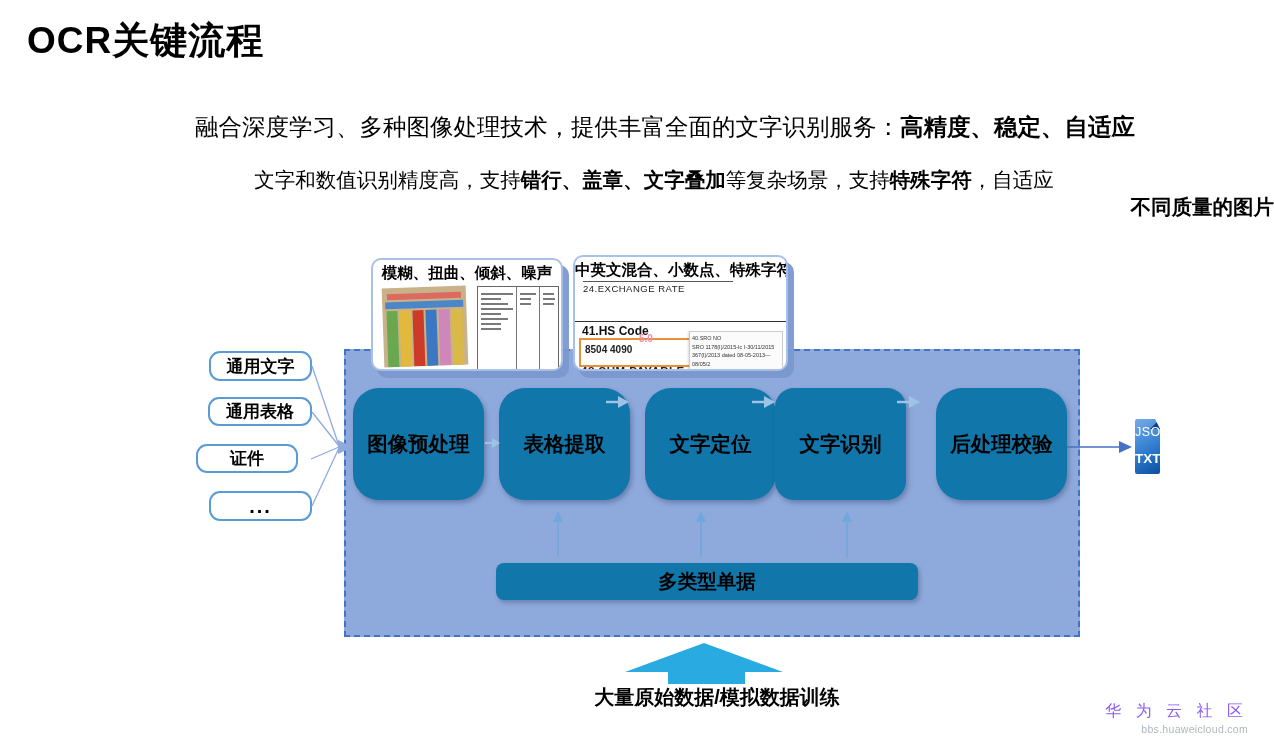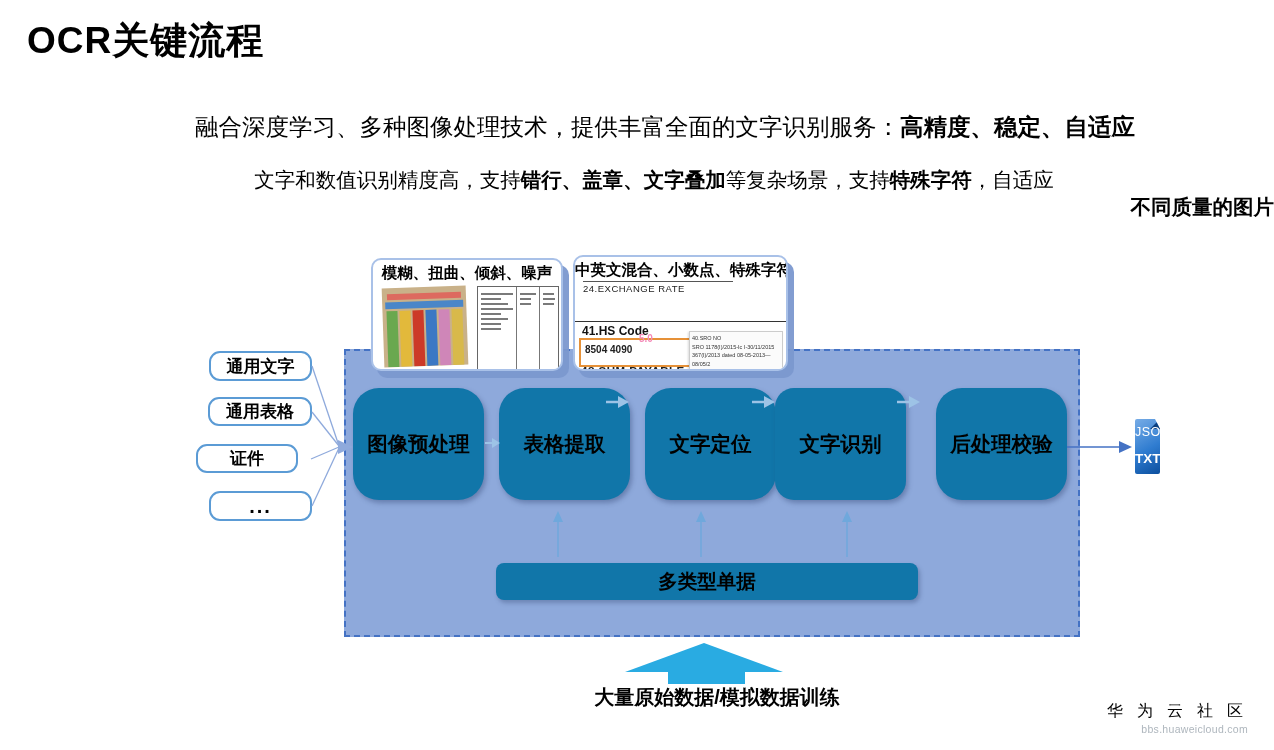--- a/index.html
+++ b/index.html
@@ -120,21 +120,21 @@
 
   
   .up-tri{position:absolute;left:625px;top:643px;width:0;height:0;z-index:2;
           border-left:79px solid transparent;border-right:79px solid transparent;border-bottom:29px solid #29abe2;}
   .up-stem{position:absolute;left:668px;top:671px;width:77px;height:13px;background:#29abe2;z-index:2;}
   .caption{position:absolute;left:0;top:684px;width:100%;box-sizing:border-box;padding-left:160px;
            text-align:center;font-size:20px;font-weight:800;}
 
   
   .wm{position:absolute;right:26px;top:701px;text-align:right;z-index:3;}
-  .wm-name{font-size:16px;letter-spacing:5px;color:#000000;font-family:Liberation Serif, serif;}
+  .wm-name{font-size:16px;letter-spacing:5px;color:#8b5cf6;}
   .wm-site{font-size:10.5px;color:#aeb6bd;margin-top:1px;letter-spacing:.3px;}
 
   
   .overlay{position:absolute;left:0;top:0;width:1274px;height:750px;z-index:5;pointer-events:none;}
 </style>
 </head>
 <body>
 
 <div class="slide">
 

